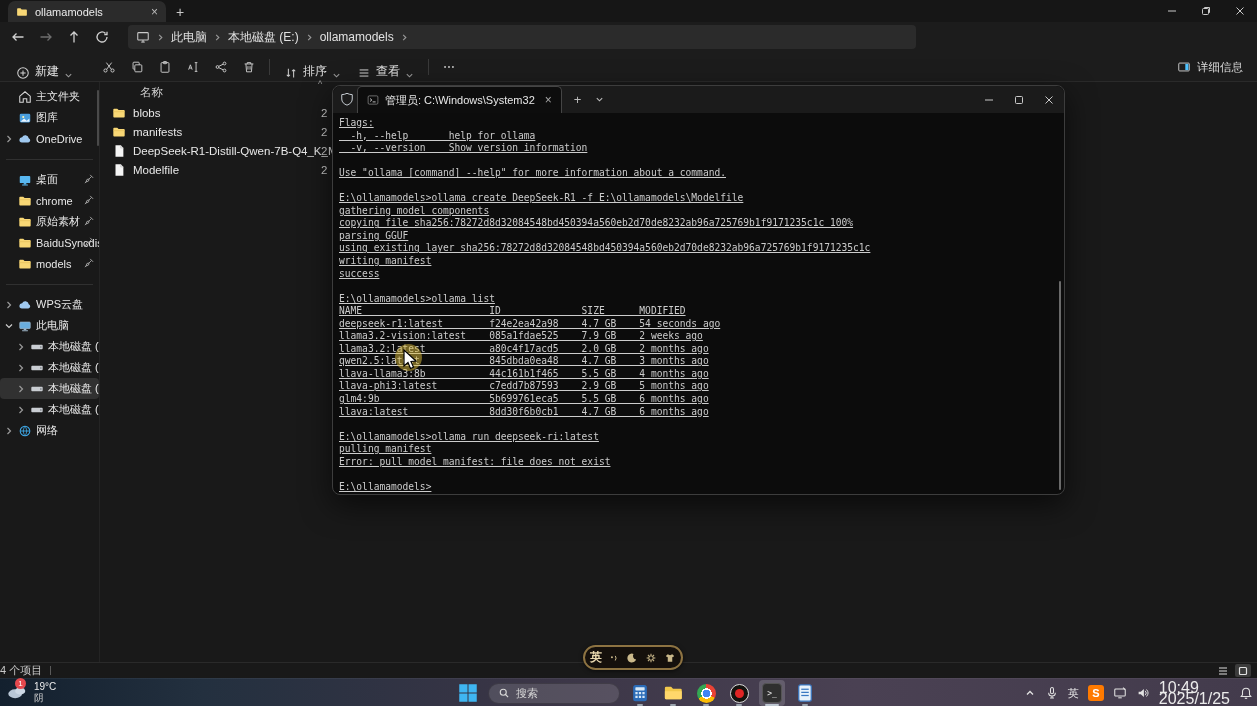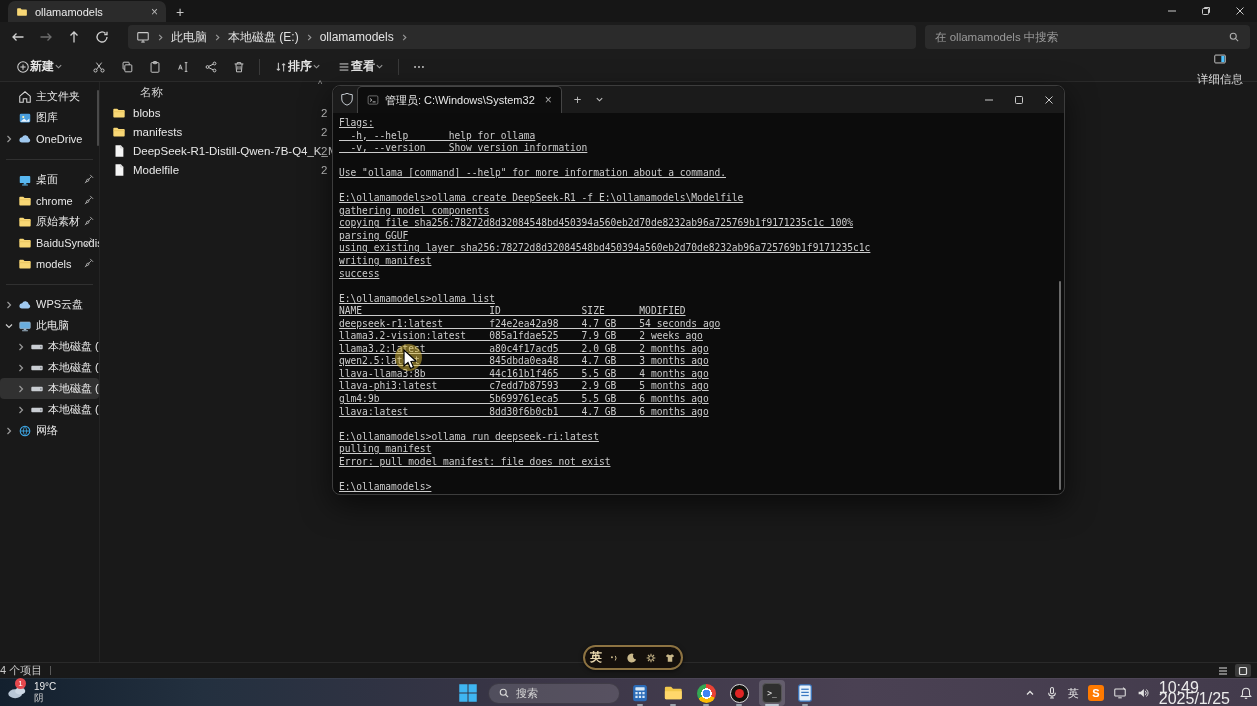--- a/index.html
+++ b/index.html
@@ -28,25 +28,25 @@
   .crumbbar { position:absolute; left:128px; top:3px; width:788px; height:24px; background:#2b2b2b; border-radius:4px;
               display:flex; align-items:center; padding:0 8px; font-size:12px; color:#e2e2e2; gap:6px; }
   .crumb { white-space:nowrap; }
   .crumb-sep { width:10px; height:10px; }
   .searchbar { position:absolute; left:925px; top:3px; width:325px; height:24px; background:#2b2b2b; border-radius:4px;
                display:flex; align-items:center; padding:0 10px; font-size:11.5px; color:#9a9a9a; }
   .searchbar .ph { flex:1; }
 
   #toolbar { position:absolute; left:0; top:52px; width:100%; height:30px; background:#1c1c1c;
              border-bottom:1px solid #2a2a2a; display:flex; align-items:center; font-size:12px; color:#e4e4e4; }
-  .tbtn { display:flex; align-items:center; padding:0 8px; height:26px; border-radius:4px;font-weight:bold; }
+  .tbtn { display:flex; align-items:flex-end; gap:5px; padding:0 8px; height:26px; border-radius:4px; }
   .tico { width:28px; height:26px; display:flex; align-items:center; justify-content:center; }
   .tb-sep { width:1px; height:16px; background:#3a3a3a; margin:0 6px; }
   .chev-down { width:9px; height:9px; }
-  #details-btn { position:absolute; right:14px; top:0; height:30px; display:flex; align-items:center; gap:6px; font-size:11.5px; color:#dcdcdc;flex-direction:column; }
+  #details-btn { position:absolute; right:14px; top:0; height:30px; display:flex; align-items:center; gap:6px; font-size:11.5px; color:#dcdcdc; }
 
   
   #sidebar { position:absolute; left:0; top:82px; width:100px; height:580px; padding-top:4px; border-right:1px solid #242424; overflow:hidden; }
   .sb-row { height:21px; display:flex; align-items:center; gap:4px; padding-left:4px; font-size:11px; color:#e8e8e8; position:relative; }
   .sb-row.sel { background:#313131; border-radius:4px; }
   .sb-chevslot { width:10px; height:10px; flex:none; }
   .sb-row .lbl { white-space:nowrap; overflow:hidden; flex:1; }
   .sb-pin { position:absolute; right:4px; top:4px; width:12px; height:12px; }
   .sb-div { height:20px; position:relative; }
   .sb-div::after { content:""; position:absolute; left:6px; right:6px; top:10px; height:1px; background:#303030; }
@@ -226,29 +226,20 @@
             </svg>
           </span>
           <span class="crumb">ollamamodels</span>
           <span class="ic i14" style="width: 9px; height: 9px;">
             <svg viewBox="0 0 10 10" fill="none" stroke="#9a9a9a" stroke-width="1.2">
               <path d="M3.5 2l3 3-3 3"></path>
             </svg>
           </span>
         </span>
     </div>
-    <div class="searchbar">
-      <span class="ph">在 ollamamodels 中搜索</span>
-      <span class="ic i12">
-          <svg viewBox="0 0 16 16" fill="none" stroke="#b0b0b0" stroke-width="1.4">
-            <circle cx="7" cy="7" r="4"></circle>
-            <line x1="10" y1="10" x2="13.5" y2="13.5"></line>
-          </svg>
-        </span>
-    </div>
   </div>
 
   <div id="toolbar">
     <div class="tbtn" style="margin-left:8px">
       <span class="ic i14">
           <svg viewBox="0 0 16 16" fill="none" stroke="#d0d0d0" stroke-width="1.2">
             <circle cx="8" cy="8" r="6"></circle>
             <line x1="8" y1="5" x2="8" y2="11"></line>
             <line x1="5" y1="8" x2="11" y2="8"></line>
           </svg>

